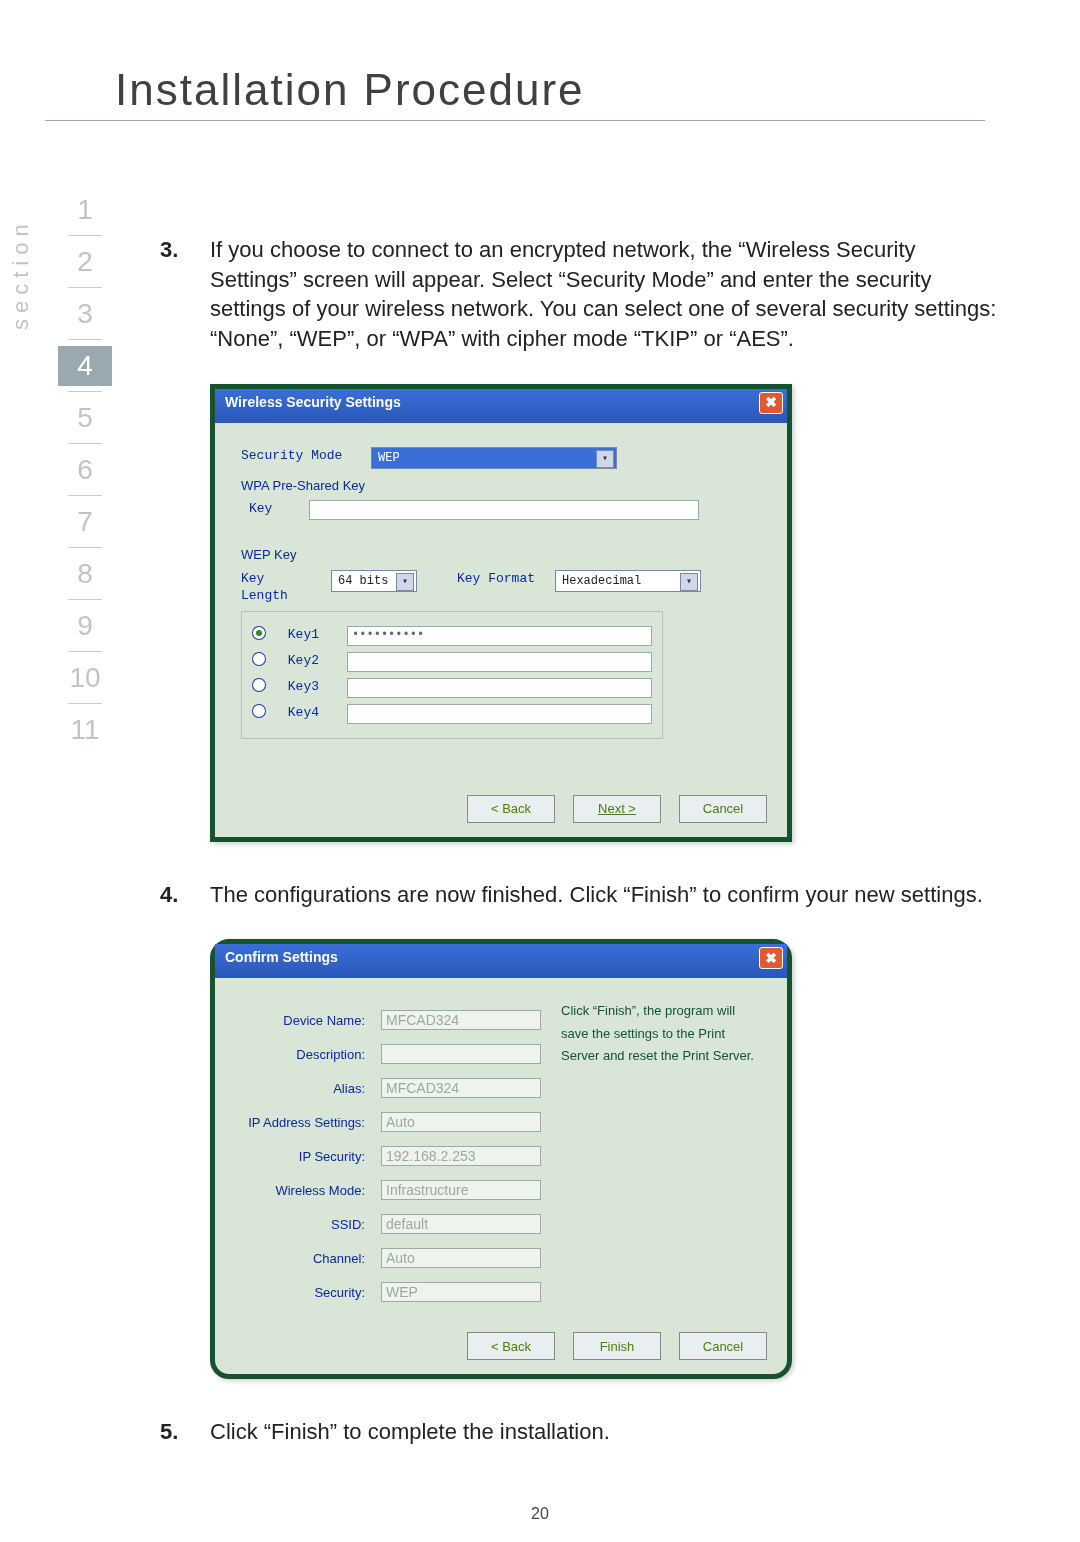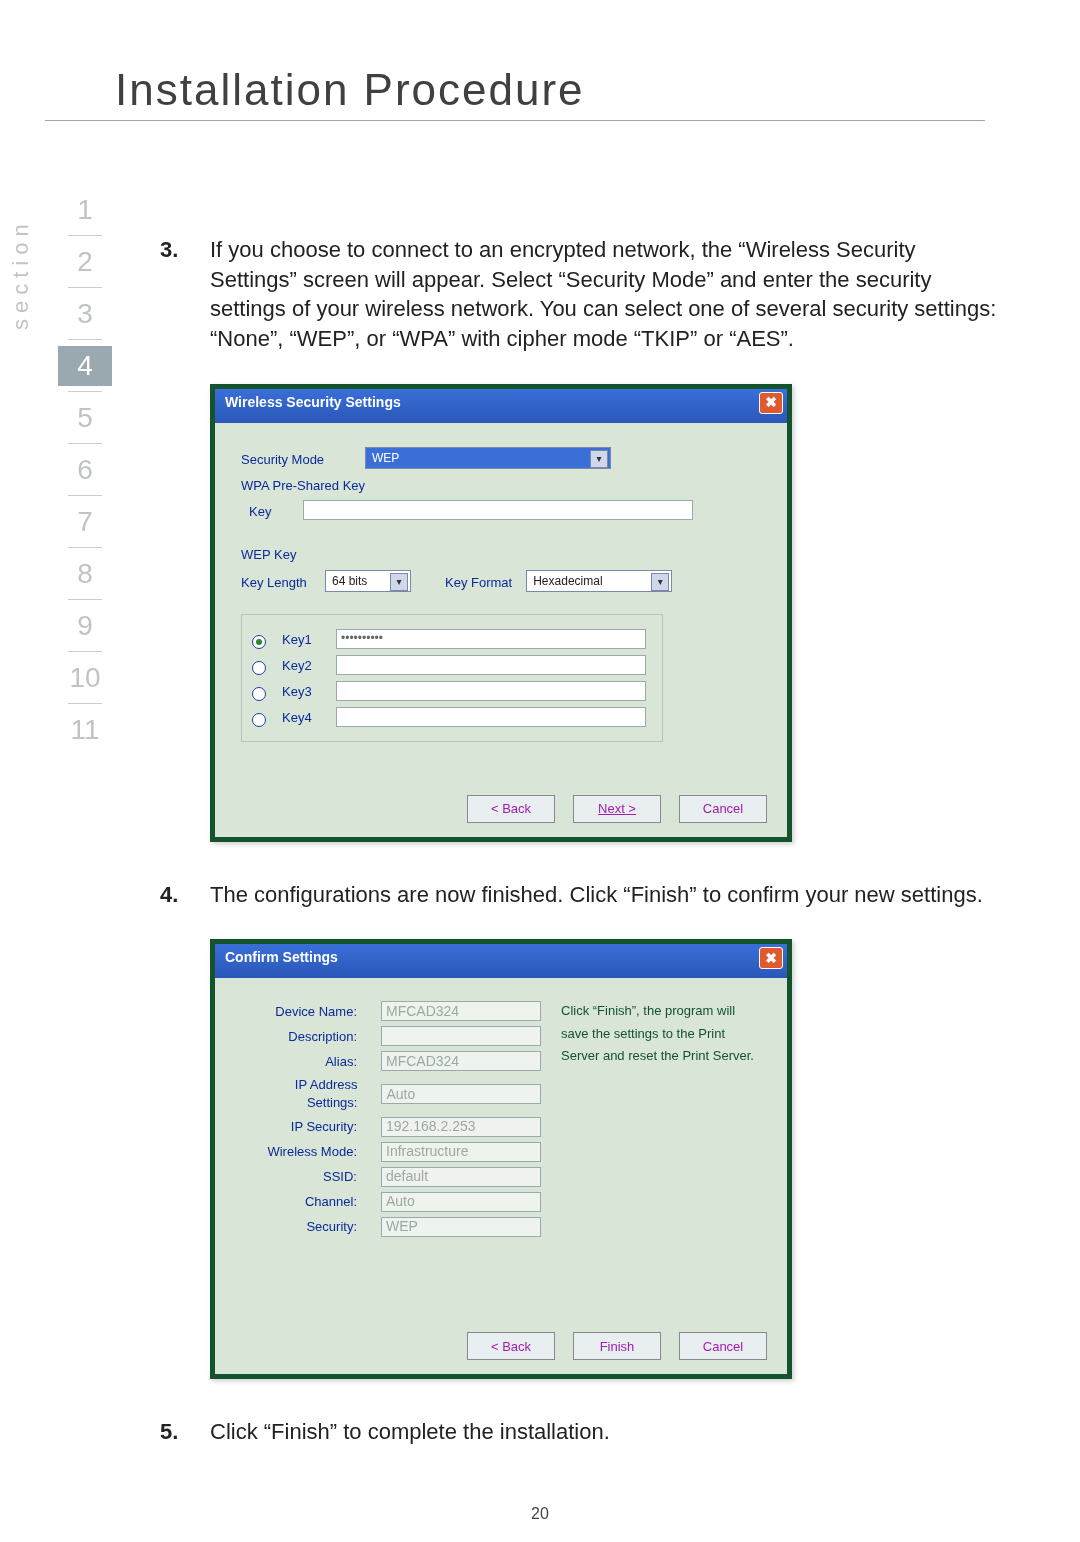--- a/index.html
+++ b/index.html
@@ -103,21 +103,21 @@
     right: 4px; top: 3px;
     width: 22px; height: 20px;
     background: #e05a2f;
     color: #fff;
     display:flex; align-items:center; justify-content:center;
     font-weight:700; border:1px solid #fff; border-radius:3px;
     font-size:14px;
   }
   .shot .content { padding: 18px 26px 14px 26px; font-size: 13px; color: #1d3aa6; }
   .lbl { color:#0a2a99; font-size:13px; }
-  .row { display:flex; align-items:flex-end; margin:6px 0; gap:14px; }
+  .row { display:flex; align-items:flex-start; margin:6px 0; gap:20px;font-family:Liberation Mono, monospace; }
   .sel {
     border:1px solid #7a88aa; background:#fff; height:20px;
     display:inline-flex; align-items:center; padding:0 18px 0 6px;
     font-size:12px; position:relative; color:#222;
   }
   .sel.sel-blue { background:#3a6fd8; color:#fff; }
   .sel .caret {
     position:absolute; right:2px; top:2px; width:16px; height:16px;
     background:#cfd7e8; border:1px solid #7a88aa; display:flex;
     align-items:center; justify-content:center; font-size:10px; color:#333;
@@ -134,23 +134,23 @@
   .radio.checked::after {
     content:""; width:6px; height:6px; background:#2a8a2a; border-radius:50%;
   }
   .btnbar {
     display:flex; justify-content:flex-end; gap:18px;
     padding:10px 20px 14px 20px;
   }
   .btn {
     width:86px; height:26px; border:1px solid #888; background:#e9eef0;
     font-size:13px; display:flex; align-items:center; justify-content:center;
-    color:#a21caf;
-  }
-  .summary-row { display:flex; align-items:center; justify-content:flex-end; gap:24px; margin:5px 0; }
+    color:#4d7c0f;
+  }
+  .summary-row { display:flex; align-items:center; justify-content:flex-end; gap:16px; margin:14px 0; }
   .summary-row .slabel { color:#0a2a99; font-size:13px; text-align:right; }
   .summary-row .sval {
     border:1px solid #9aa; background:#eef3ee; width:150px; height:18px;
     font-size:14px; color:#9ea8a0; padding:0 4px; display:inline-flex; align-items:center;
   }
   .page-num {
     position:absolute; top:1505px; left:0; width:1080px; text-align:center;
     font-size:16px; color:#444;
   }
   .u { text-decoration: underline; }
@@ -241,21 +241,21 @@
           <span>64 bits</span>
           <span class="caret">▾</span>
         </span>
         <span class="lbl" style="margin-left:20px">Key Format</span>
         <span class="sel" style="width:120px">
           <span>Hexadecimal</span>
           <span class="caret">▾</span>
         </span>
       </div>
 
-      <div style="border:1px solid #b8c4b6; padding:8px 10px; margin-top:22px; width:400px;">
+      <div style="border:1px solid #b8c4b6; padding:8px 10px; margin-top:6px; width:400px;">
         <div class="row">
           <span class="radio checked"></span>
           <span class="lbl" style="width:40px">Key1</span>
           <span class="txt" style="width:300px">••••••••••</span>
         </div>
         <div class="row">
           <span class="radio"></span>
           <span class="lbl" style="width:40px">Key2</span>
           <span class="txt" style="width:300px"></span>
         </div>
@@ -282,21 +282,21 @@
           <span>Cancel</span>
         </span>
     </div>
   </div>
 
   <div class="step-block" style="margin-top:38px">
     <span class="step-num">4.</span>
     <div class="step-text">The configurations are now finished. Click “Finish” to confirm your new settings.</div>
   </div>
 
-  <div class="shot" style="height:430px;">
+  <div class="shot" style="height:430px;border-radius:19px;">
     <div class="titlebar">
       <span>Confirm Settings</span>
       <span class="close-x">✖</span>
     </div>
     <div class="content" style="display:flex; gap:20px;">
       <div style="width:300px;">
         <div class="summary-row">
             <span class="slabel">Device Name:</span>
             <span class="sval">MFCAD324</span>
           </div>

